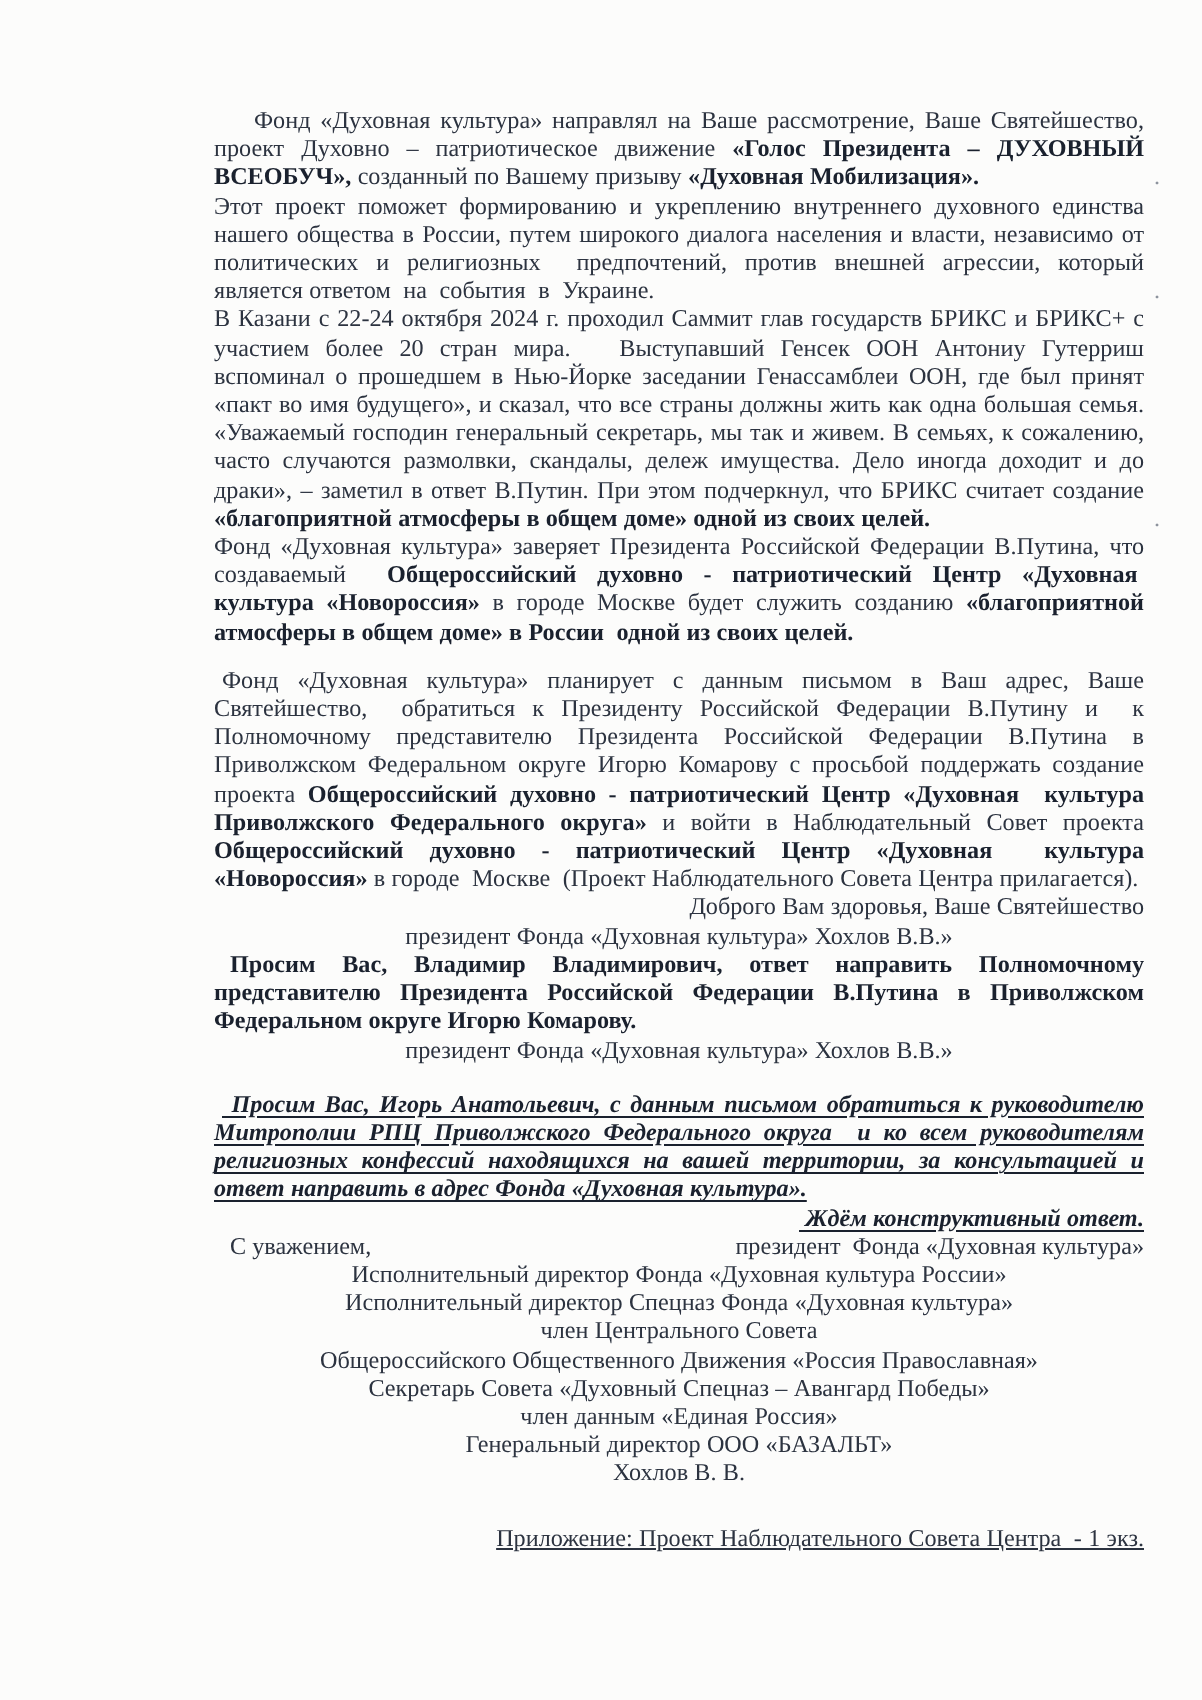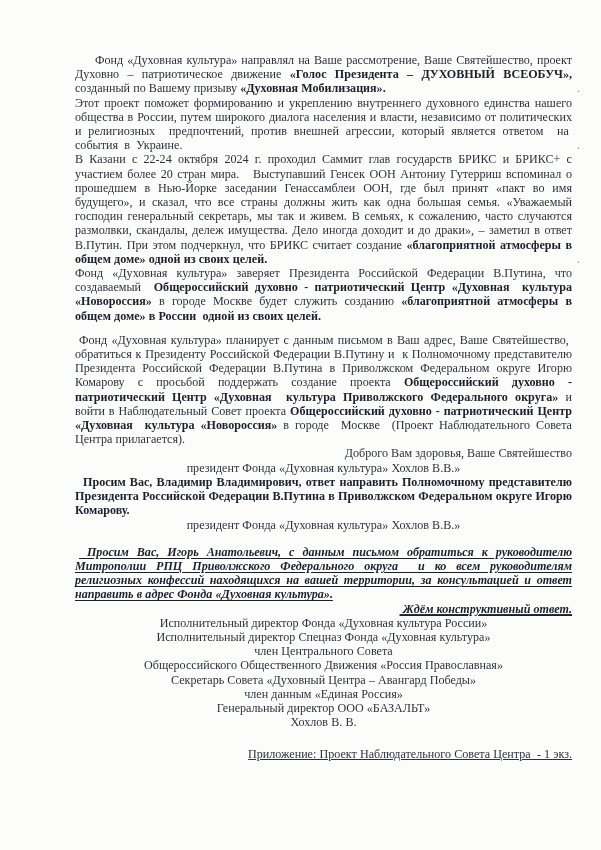--- a/index.html
+++ b/index.html
@@ -13,21 +13,21 @@
     background: #fcfcfb;
     overflow: hidden;
     font-family: "Liberation Serif", "DejaVu Serif", serif;
     color: #2c3340;
     -webkit-font-smoothing: antialiased;
   }
   .doc {
     box-sizing: border-box;
     width: 601px;
     height: 850px;
-    padding: 53px 29px 0 75px;
+    padding: 53px 29px 0 107px;
   }
   .para {
     position: relative;
     font-size: 12.1px;
     line-height: 14.2px;
     margin: 0;
     word-spacing: 0.01em;
   }
   .align-justify { text-align: justify; }
   .align-right   { text-align: center; }
@@ -58,24 +58,28 @@
       <div class="para align-justify" style="text-indent: 20px;"><span>Фонд «Духовная культура» направлял на Ваше рассмотрение, Ваше Святейшество, проект Духовно – патриотическое движение </span><span class="b">«Голос Президента – ДУХОВНЫЙ ВСЕОБУЧ»,</span><span> созданный по Вашему призыву </span><span class="b">«Духовная Мобилизация».</span><span class="trailing-dot">.</span></div>
       <div class="para align-justify"><span>Этот проект поможет формированию и укреплению внутреннего духовного единства нашего общества в России, путем широкого диалога населения и власти, независимо от политических и религиозных&nbsp; предпочтений, против внешней агрессии, который является ответом&nbsp; на&nbsp; события&nbsp; в&nbsp; Украине.</span><span class="trailing-dot">.</span></div>
       <div class="para align-justify"><span>В Казани с 22-24 октября 2024 г. проходил Саммит глав государств БРИКС и БРИКС+ с участием более 20 стран мира.&nbsp;&nbsp; Выступавший Генсек ООН Антониу Гутерриш вспоминал о прошедшем в Нью-Йорке заседании Генассамблеи ООН, где был принят «пакт во имя будущего», и сказал, что все страны должны жить как одна большая семья. «Уважаемый господин генеральный секретарь, мы так и живем. В семьях, к сожалению, часто случаются размолвки, скандалы, дележ имущества. Дело иногда доходит и до драки», – заметил в ответ В.Путин. При этом подчеркнул, что БРИКС считает создание </span><span class="b">«благоприятной атмосферы в общем доме» одной из своих целей.</span><span class="trailing-dot">.</span></div>
       <div class="para align-justify"><span>Фонд «Духовная культура» заверяет Президента Российской Федерации В.Путина, что создаваемый&nbsp; </span><span class="b">Общероссийский духовно - патриотический Центр «Духовная&nbsp; культура «Новороссия»</span><span> в городе Москве будет служить созданию </span><span class="b">«благоприятной атмосферы в общем доме» в России&nbsp; одной из своих целей.</span></div>
       <div class="para align-justify" style="text-indent: 4px; margin-top: 10px;"><span>Фонд «Духовная культура» планирует с данным письмом в Ваш адрес, Ваше Святейшество,&nbsp; обратиться к Президенту Российской Федерации В.Путину и&nbsp; к Полномочному представителю Президента Российской Федерации В.Путина в Приволжском Федеральном округе Игорю Комарову с просьбой поддержать создание проекта </span><span class="b">Общероссийский духовно - патриотический Центр «Духовная&nbsp; культура Приволжского Федерального округа»</span><span> и войти в Наблюдательный Совет проекта </span><span class="b">Общероссийский духовно - патриотический Центр «Духовная&nbsp; культура «Новороссия»</span><span> в городе&nbsp; Москве&nbsp; (Проект Наблюдательного Совета Центра прилагается).</span></div>
       <div class="para align-left"><span>Доброго Вам здоровья, Ваше Святейшество</span></div>
       <div class="para align-right"><span>президент Фонда «Духовная культура» Хохлов В.В.»</span></div>
       <div class="para align-justify" style="text-indent: 8px;"><span class="b">Просим Вас, Владимир Владимирович, ответ направить Полномочному представителю Президента Российской Федерации В.Путина в Приволжском Федеральном округе Игорю Комарову.</span></div>
       <div class="para align-right"><span>президент Фонда «Духовная культура» Хохлов В.В.»</span></div>
       <div class="para align-justify" style="text-indent: 4px; margin-top: 13px;"><span class="b i u">&nbsp;Просим Вас, Игорь Анатольевич, с данным письмом обратиться к руководителю Митрополии РПЦ Приволжского Федерального округа&nbsp; и ко всем руководителям религиозных конфессий находящихся на вашей территории, за консультацией и ответ направить в адрес Фонда «Духовная культура».</span></div>
-      <div class="para align-left" style="text-indent: 4px; text-decoration: underline;"><span class="b i u">&nbsp;Ждём конструктивный ответ.</span></div>
+      <div class="para align-left" style="text-indent: 4px;"><span class="b i u">&nbsp;Ждём конструктивный ответ.</span></div>
+      <div class="pair" style="padding-left: 8px;">
+        <span>С уважением,</span>
+        <span>президент&nbsp; Фонда «Духовная культура»</span>
+      </div>
       <div class="para align-right"><span>Исполнительный директор Фонда «Духовная культура России»</span></div>
       <div class="para align-right"><span>Исполнительный директор Спецназ Фонда «Духовная культура»</span></div>
       <div class="para align-right"><span>член Центрального Совета</span></div>
       <div class="para align-right"><span>Общероссийского Общественного Движения «Россия Православная»</span></div>
-      <div class="para align-right"><span>Секретарь Совета «Духовный Центра – Авангард Победы»</span></div>
+      <div class="para align-right"><span>Секретарь Совета «Духовный Спецназ – Авангард Победы»</span></div>
       <div class="para align-right"><span>член данным «Единая Россия»</span></div>
       <div class="para align-right"><span>Генеральный директор ООО «БАЗАЛЬТ»</span></div>
       <div class="para align-right"><span>Хохлов В. В.</span></div>
       <div class="para align-left" style="margin-top: 18px; text-decoration: underline;"><span>Приложение: Проект Наблюдательного Совета Центра&nbsp; - 1 экз.</span></div>
     </div>
 </div>
 
 </body></html>

